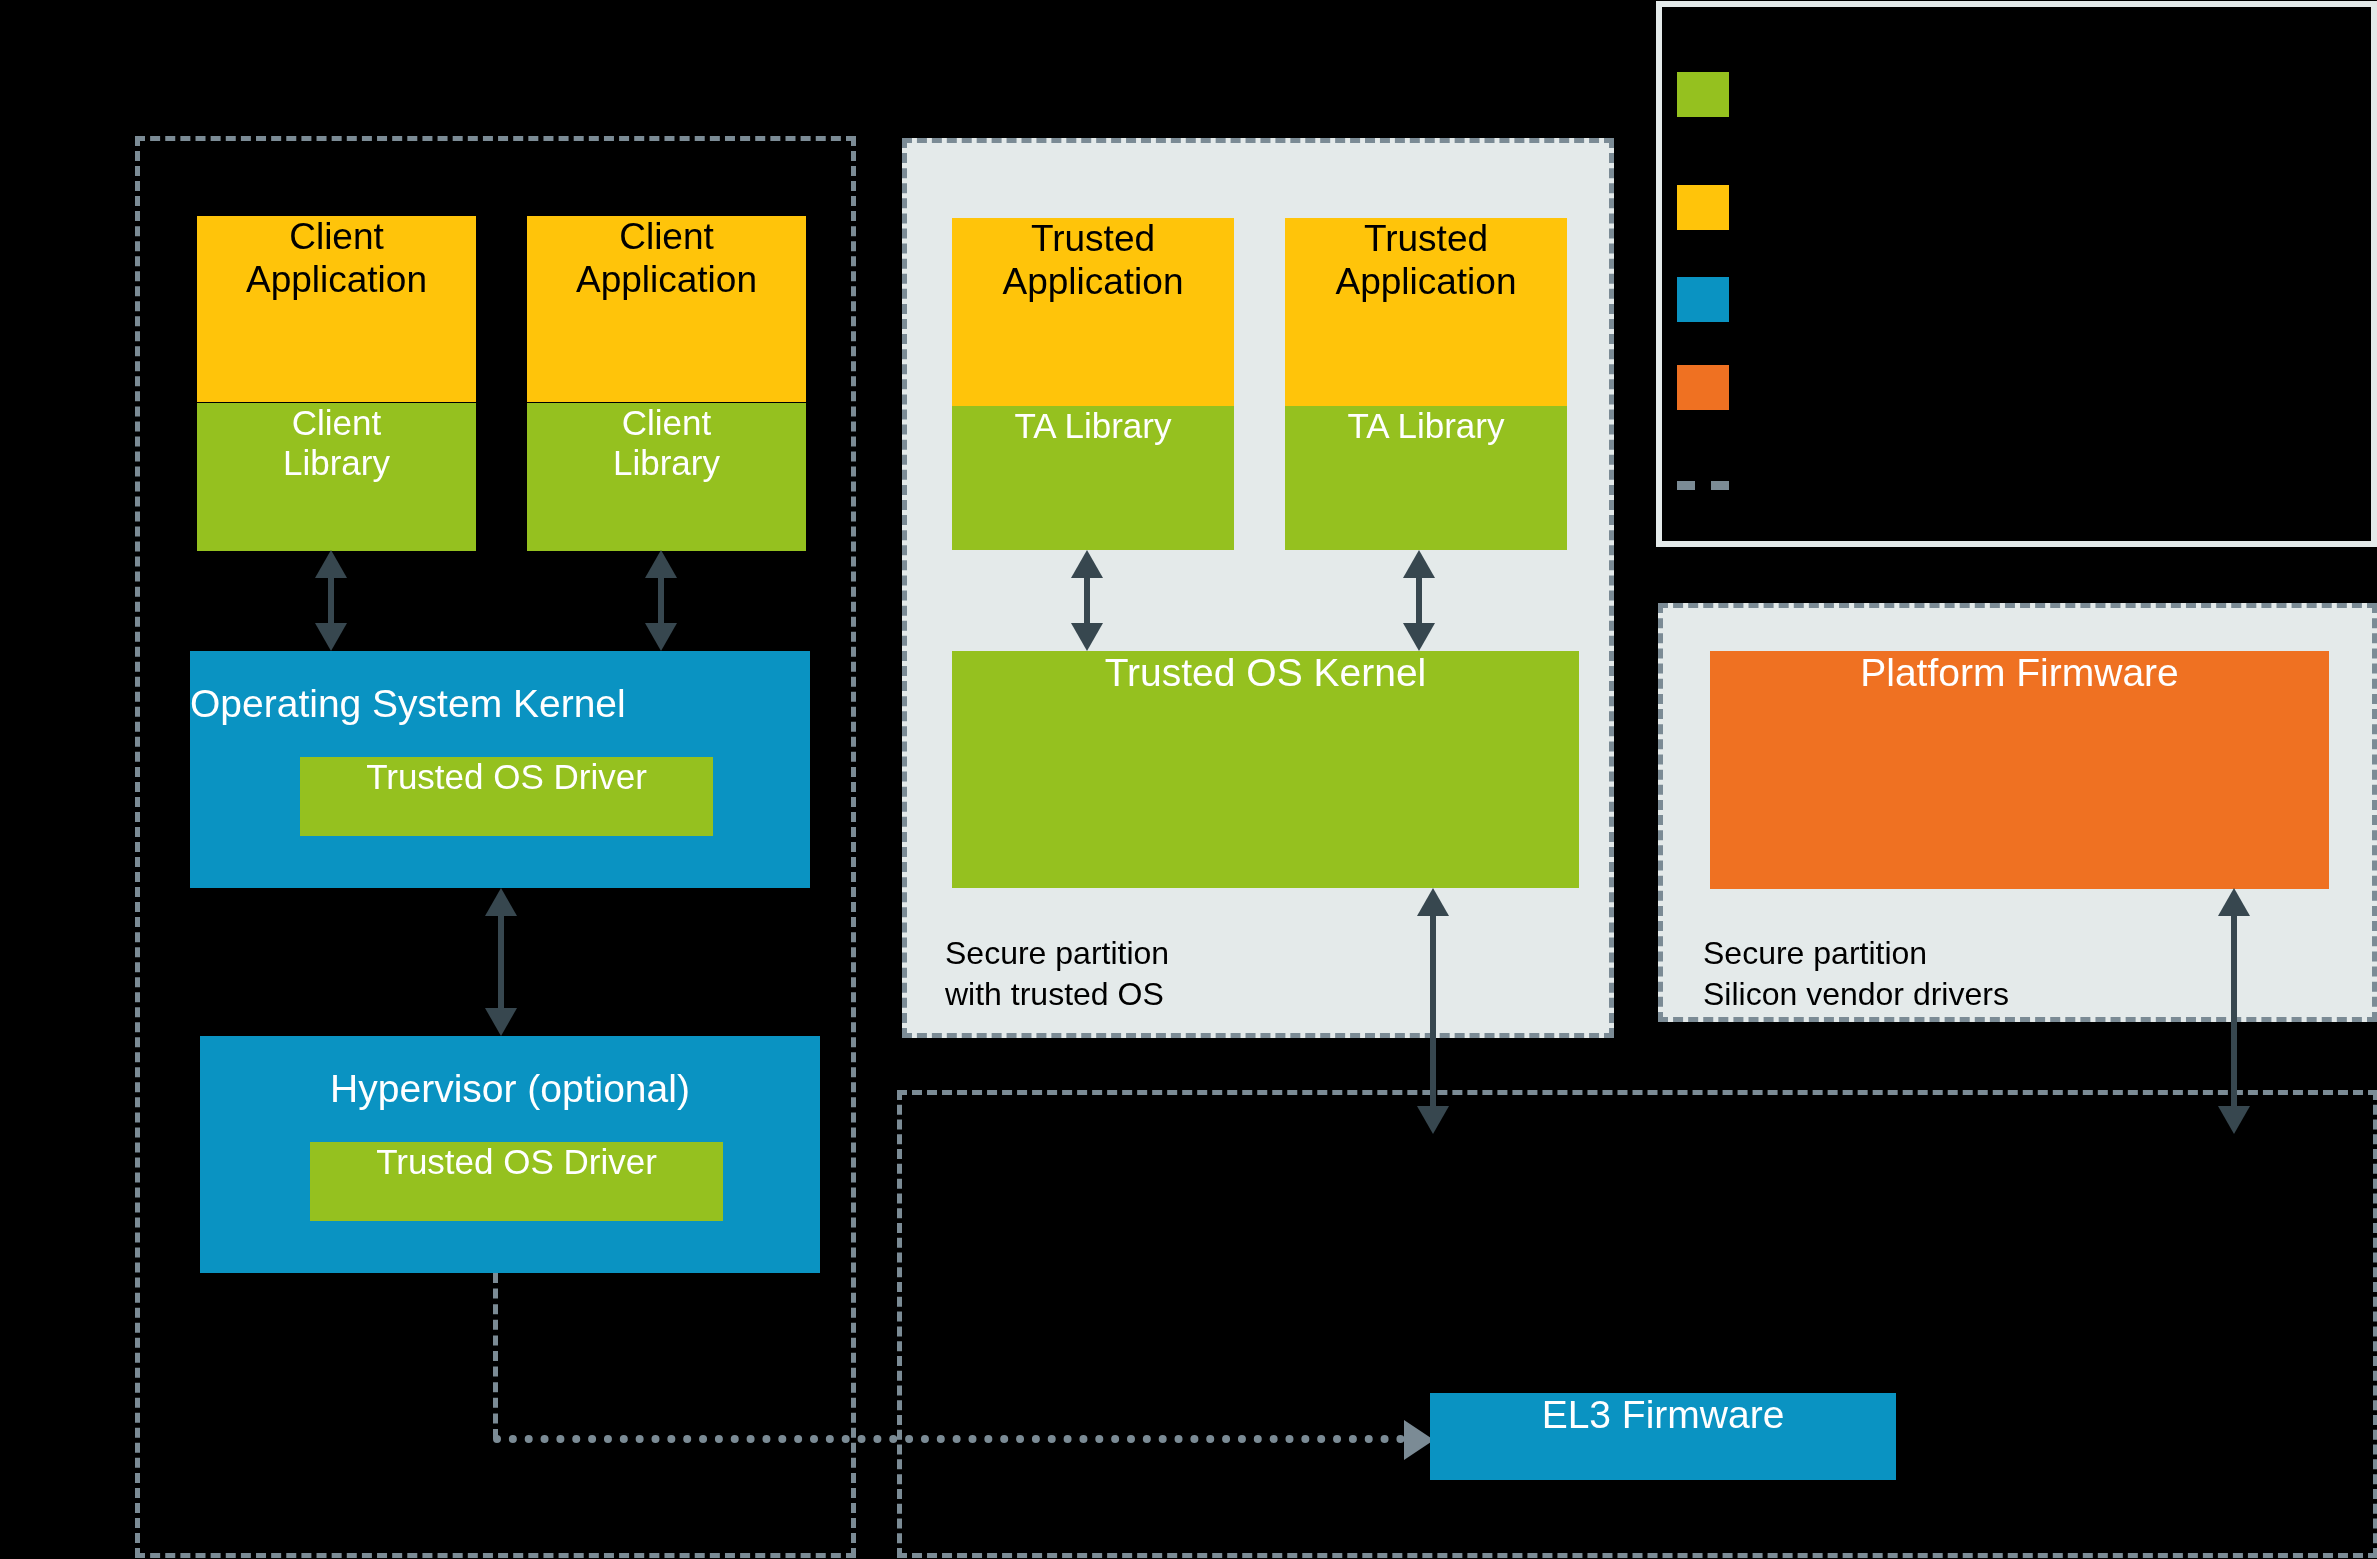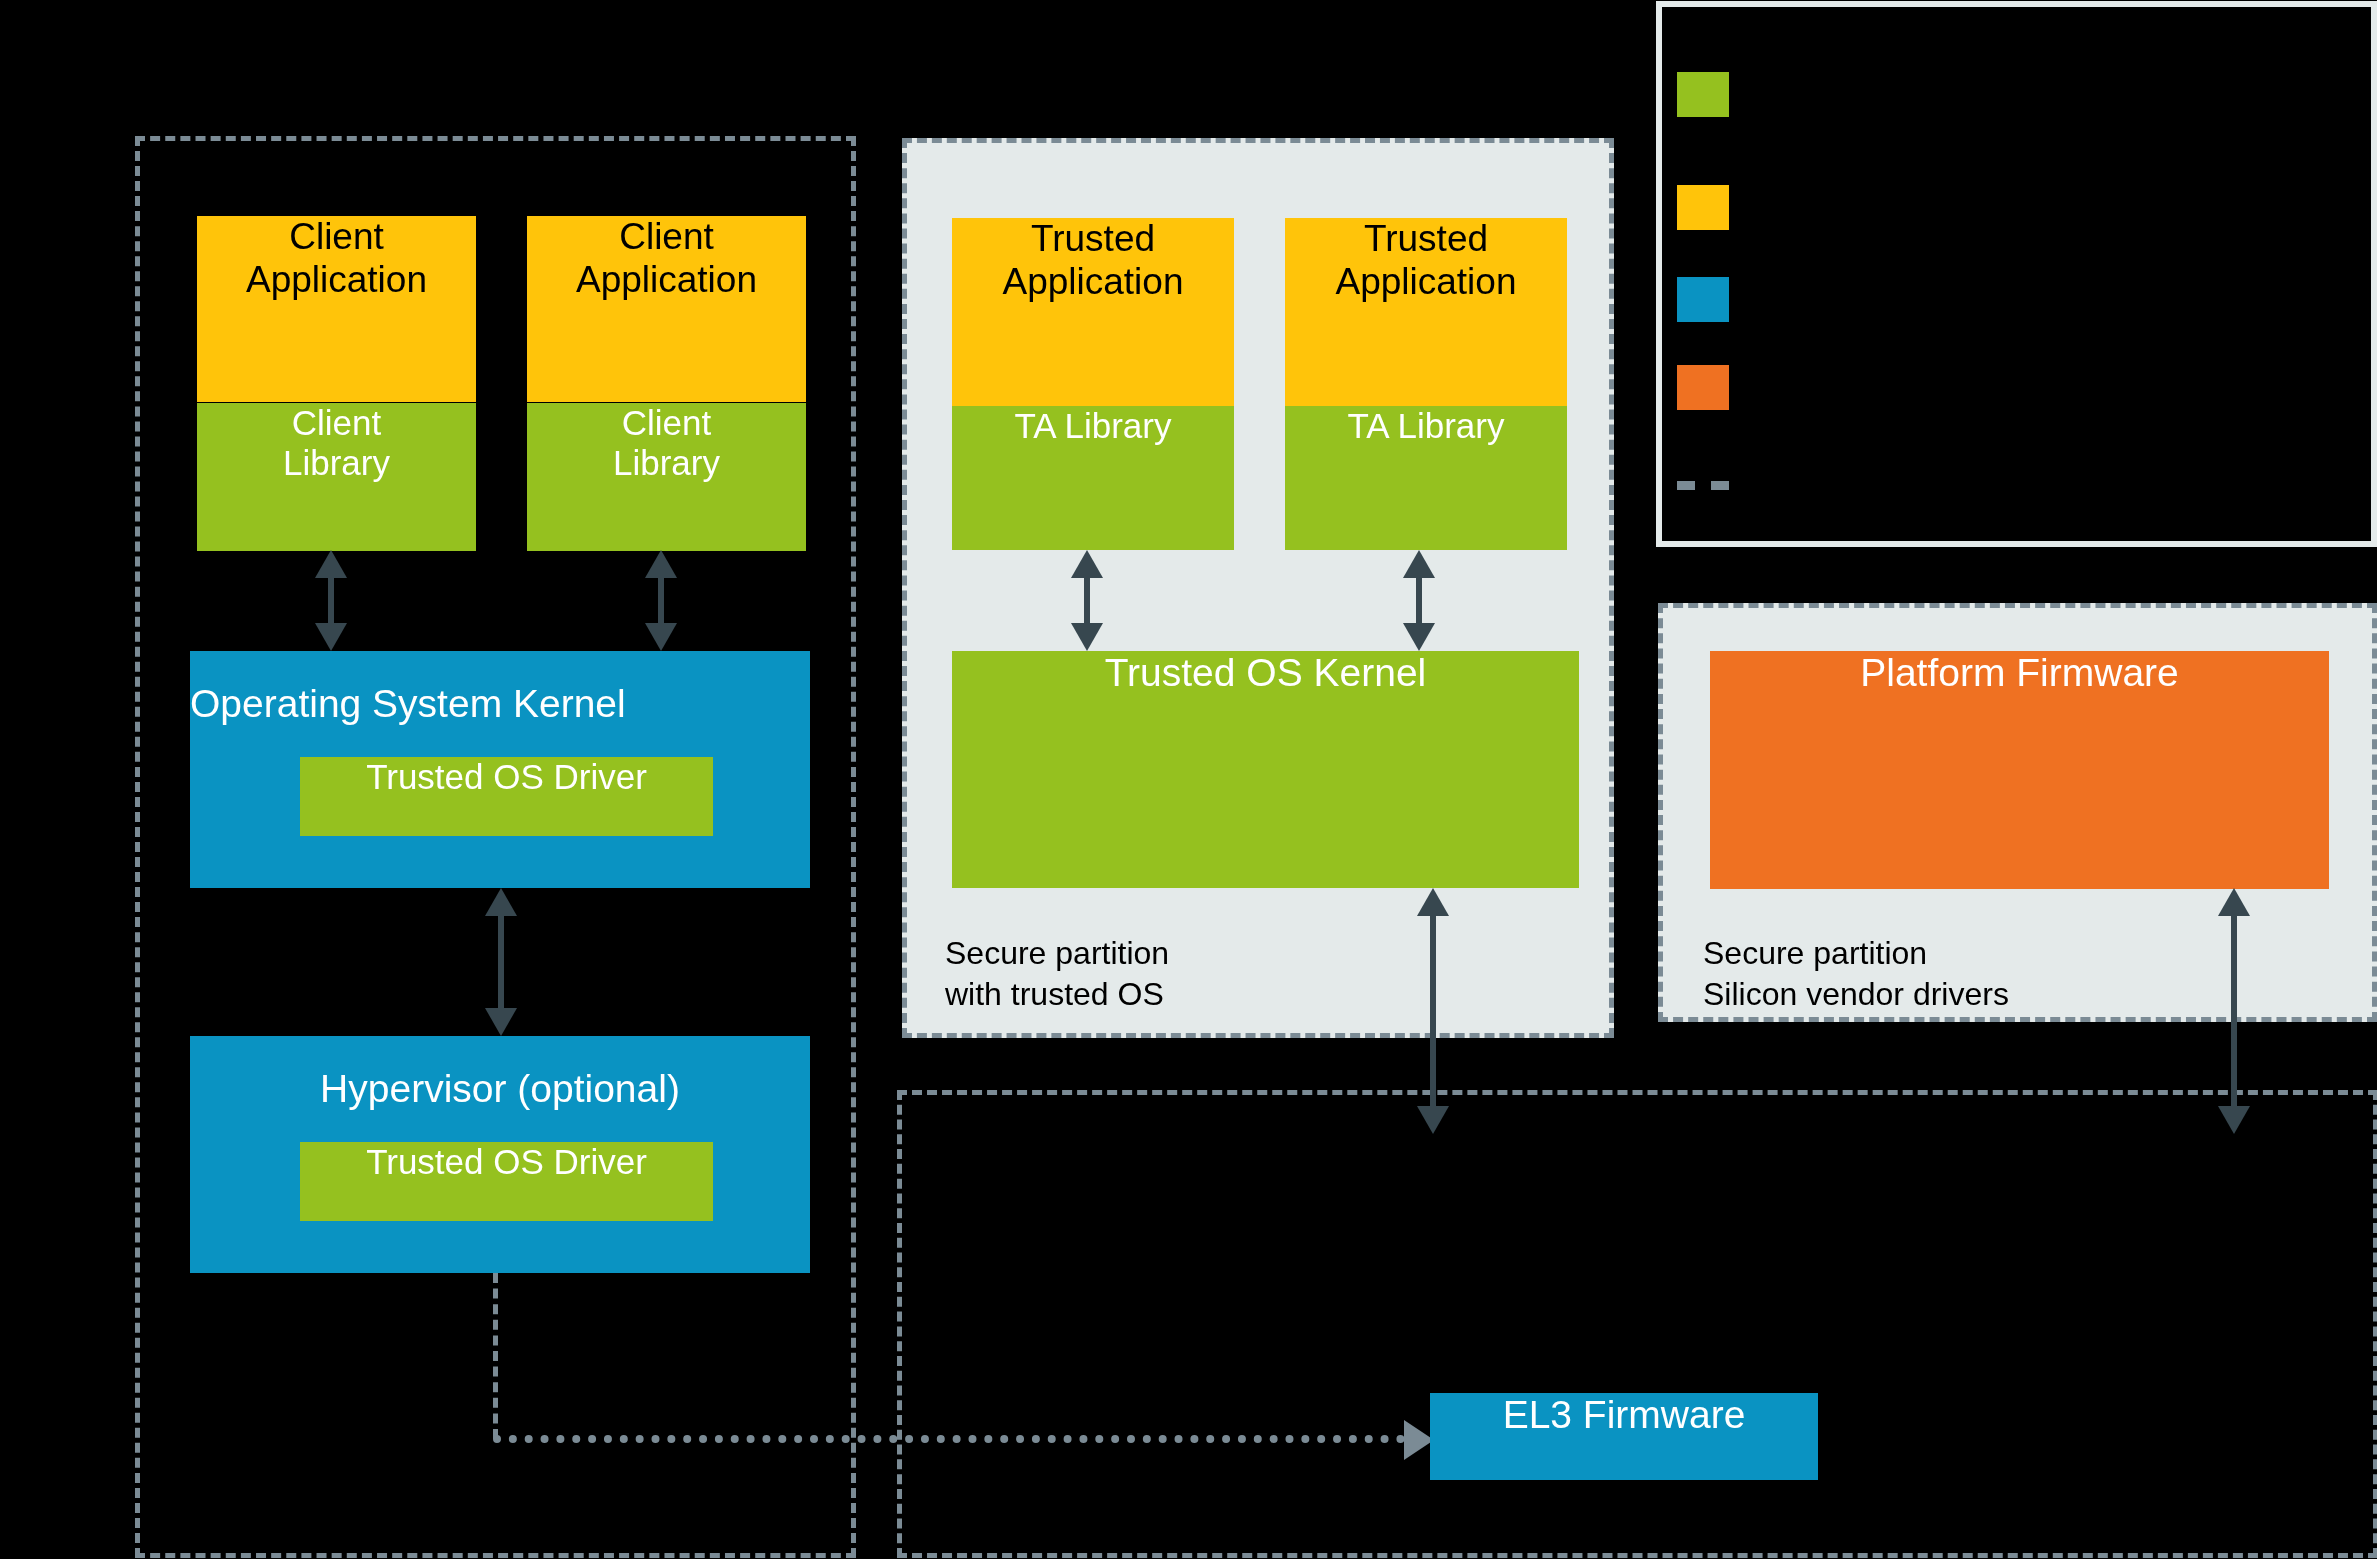--- a/index.html
+++ b/index.html
@@ -186,21 +186,21 @@
       <span class="lbl">Trusted OS Driver</span>
     </div>
   </div>
 
   <div class="arrow-v" style="left:483px; top:888px; width:35px; height:148px;">
     <div class="head-up"></div>
     <div class="shaft" style="top:27px; height:94px;"></div>
     <div class="head-dn"></div>
   </div>
 
-  <div style="position:absolute; left:190px; top:1036px; width:620px; height:237px; background:#0a93c2; box-sizing:border-box;">
+  <div style="position:absolute; left:200px; top:1036px; width:620px; height:237px; background:#0a93c2; box-sizing:border-box;">
     <div style="position:absolute; left:0; top:31px; width:100%; text-align:center; color:#ffffff; font-size:39px;">Hypervisor (optional)</div>
     <div class="blk c-green" style="left:103px; top:106px; width:413px; height:79px; font-size:35px;">
       <span class="lbl">Trusted OS Driver</span>
     </div>
   </div>
 
   <div class="vdash" style="left:493px; top:1273px; height:166px;"></div>
   <div class="dotline" style="left:493px; top:1435px; width:912px;"></div>
   <div class="dothead" style="left:1404px; top:1420px;"></div>
 
@@ -251,18 +251,18 @@
   <div class="caption" style="left:1703px; top:905px; width:599px;">Secure partition
 Silicon vendor drivers</div>
 
   <div class="arrow-v" style="left:2216px; top:888px; width:35px; height:246px;">
     <div class="head-up"></div>
     <div class="shaft" style="top:27px; height:193px;"></div>
     <div class="head-dn"></div>
   </div>
 
 
-  <div class="blk c-blue" style="left:1423px; top:1393px; width:388px; height:87px; font-size:39px;">
+  <div class="blk c-blue" style="left:1423px; top:1393px; width:466px; height:87px; font-size:39px;">
     <span class="lbl">EL3 Firmware</span>
   </div>
 
 </div>
 
 
 </body></html>

